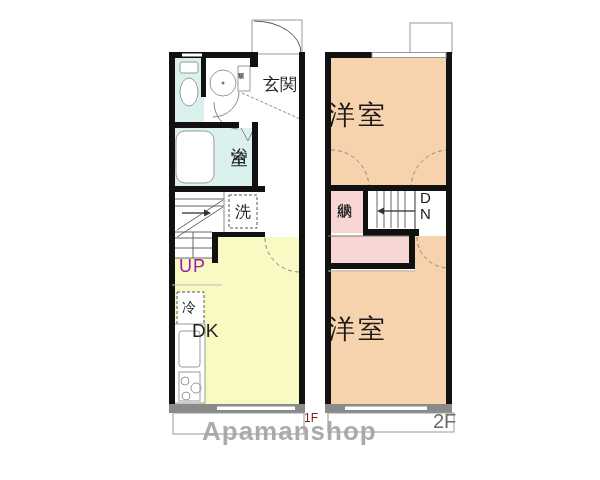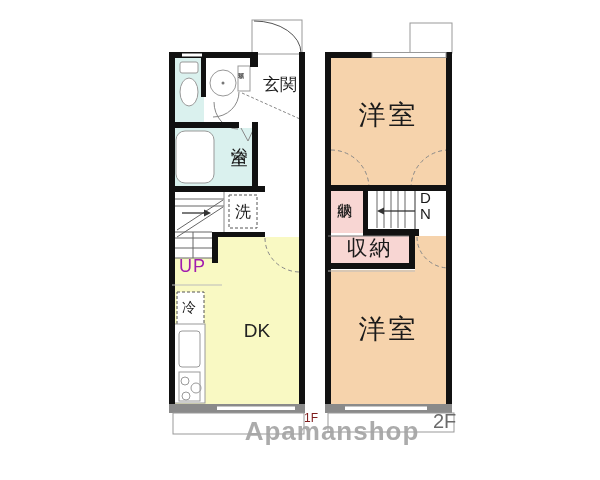--- a/index.html
+++ b/index.html
@@ -1,21 +1,21 @@
 <!DOCTYPE html>
 <html><head>
 <meta charset="utf-8">
 <style>
   html,body{margin:0;padding:0;background:#fff;}
   #canvas{position:relative;width:600px;height:480px;background:#ffffff;overflow:hidden;
           font-family:"Liberation Sans","DejaVu Sans",sans-serif;margin-left:32px;}
   #plan-svg{position:absolute;left:0;top:0;}
   .lbl{position:absolute;color:#1a1a1a;white-space:nowrap;line-height:1.05;}
   .vert{writing-mode:vertical-rl;text-orientation:upright;}
-  .ctr{text-align:center;}
+  .ctr{}
   
   .genkan{left:231px;top:76px;font-size:17px;}
   .cabinet{left:206px;top:68px;font-size:6px;color:#444;letter-spacing:0;}
   .bath{left:198px;top:134px;font-size:17px;letter-spacing:2px;}
   .laundry{left:203px;top:204px;font-size:16px;}
   .up{left:147px;top:257px;font-size:18px;color:#a21caf;letter-spacing:1px;}
   .fridge{left:150px;top:300px;font-size:14px;}
   .dk{left:160px;width:130px;top:321px;font-size:19px;color:#222;}
   .yo-top{left:296px;width:121px;top:101px;font-size:27px;letter-spacing:3px;}
   .closet-v{left:305px;top:191px;font-size:15px;}
@@ -153,19 +153,18 @@
   <div class="lbl bath vert">浴室</div>
   <div class="lbl laundry">洗</div>
   <div class="lbl up">UP</div>
   <div class="lbl fridge">冷</div>
   <div class="lbl dk ctr">DK</div>
 
   <div class="lbl yo-top ctr">洋室</div>
   <div class="lbl closet-v vert">収納</div>
   <div class="lbl dn-d">D</div>
   <div class="lbl dn-n">N</div>
-  <div class="lbl closet-h ctr">収納</div>
   <div class="lbl yo-btm ctr">洋室</div>
 
   <div class="lbl f1">1F</div>
   <div class="lbl f2">2F</div>
   <div class="lbl wm ctr">Apamanshop</div>
 </div>
 
 </body></html>

